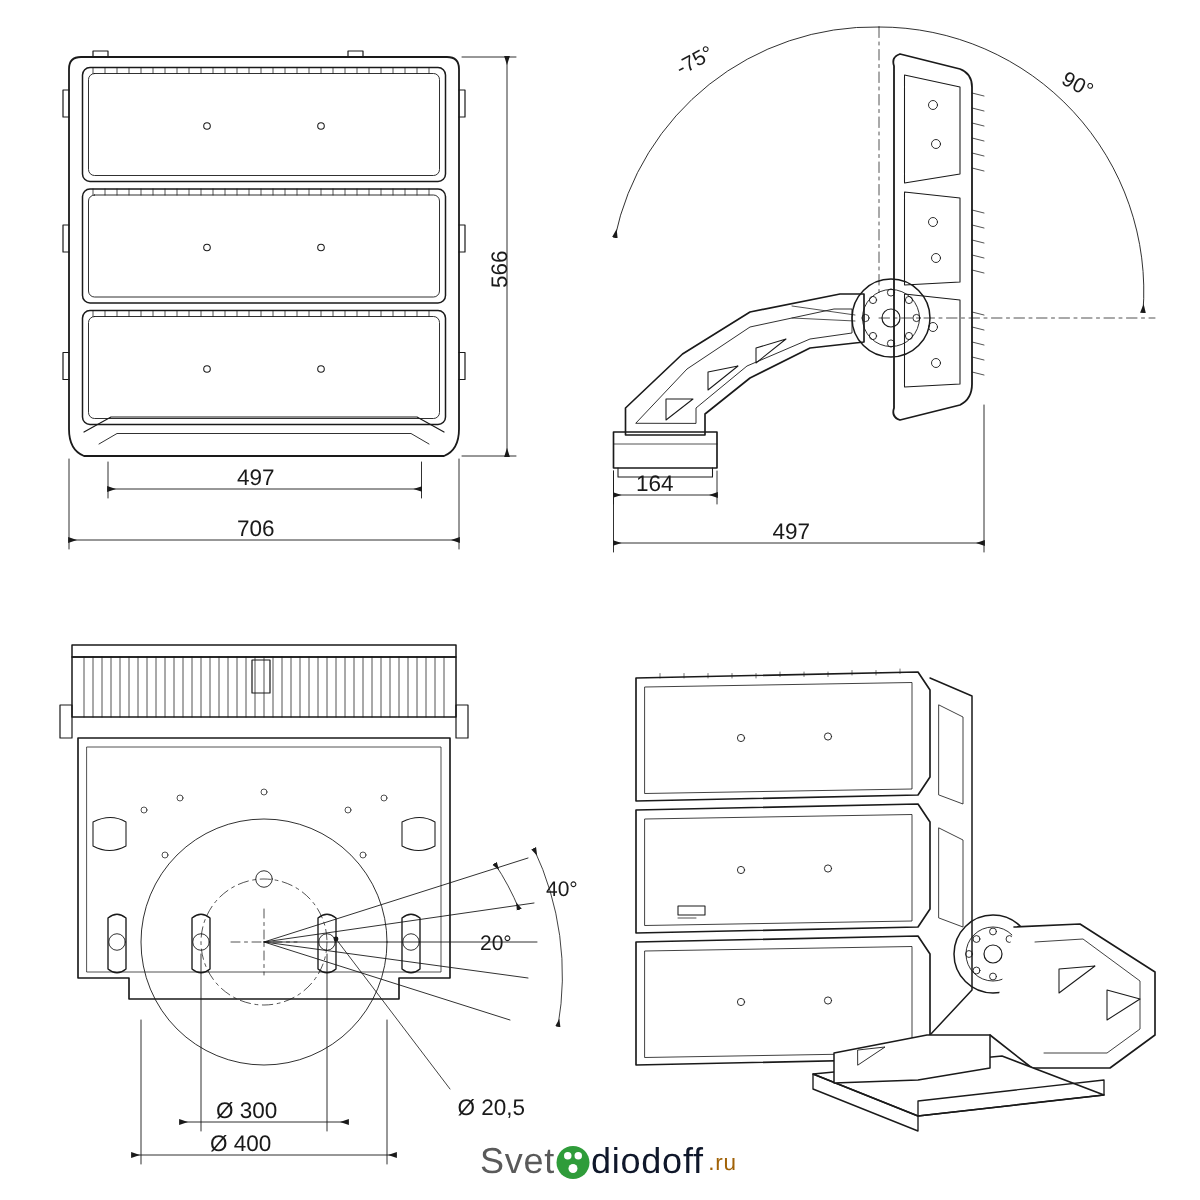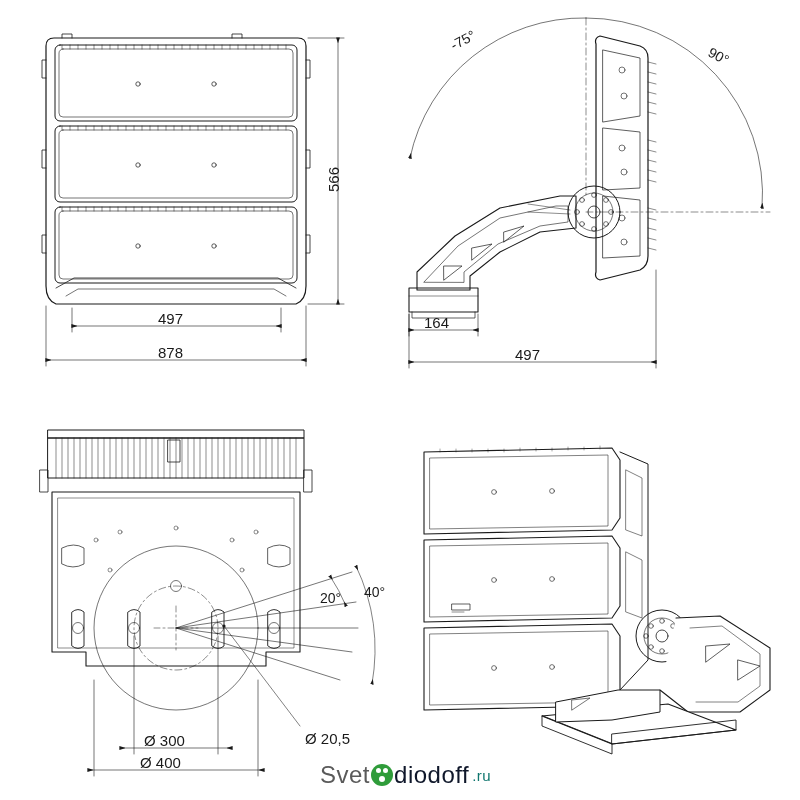--- a/index.html
+++ b/index.html
@@ -35,21 +35,21 @@
     left:296px; top:760px;
     width:216px; height:30px;
     display:flex;align-items:center;
     font-size:24px;
     letter-spacing:0.5px;
     color:#5b5b5b;
     margin-left:24px;
   }
   #logo .part1{color:#5a5a5a;font-weight:400;}
   #logo .part2{color:#0f172a;font-weight:400;}
-  #logo .ru{color:#0f766e;font-size:15px;margin-left:3px;}
+  #logo .ru{color:#a16207;font-size:15px;margin-left:3px;}
   .logo-mark{
     display:inline-block;
     width:22px;height:22px;border-radius:50%;
     background:#2f9c3a;
     position:relative;
     margin:0 1px;
     vertical-align:middle;
   }
   .logo-mark::before{
     content:"";position:absolute;left:5px;top:4px;width:5px;height:5px;border-radius:50%;background:#fff;
@@ -342,33 +342,33 @@
     <path d="M572,700 l18,-2 l-18,12 Z" stroke-width="0.6"></path>
 
     <path d="M452,604 l18,0 l0,6 l-18,0 Z" stroke-width="0.7"></path>
     <path d="M452,612 l12,0" stroke-width="0.5"></path>
   </g>
 
   </g>
 </svg>
 
 <div class="dim-text" style="left:158px;top:310px;">497</div>
-<div class="dim-text" style="left:158px;top:344px;">878</div>
+<div class="dim-text" style="left:158px;top:344px;">706</div>
 <div class="dim-text dim-vert" style="left:325px;top:192px;">566</div>
 
 <div class="dim-text" style="left:424px;top:314px;">164</div>
 <div class="dim-text" style="left:515px;top:346px;">497</div>
 
 <div class="dim-text" style="left:144px;top:732px;">Ø 300</div>
 <div class="dim-text" style="left:140px;top:754px;">Ø 400</div>
 <div class="dim-text" style="left:305px;top:730px;">Ø 20,5</div>
 
 <div class="ang" style="left:450px;top:32px;transform:rotate(-28deg);">-75°</div>
 <div class="ang" style="left:708px;top:48px;transform:rotate(28deg);">90°</div>
-<div class="ang" style="left:320px;top:590px;">20°</div>
+<div class="ang" style="left:320px;top:620px;">20°</div>
 <div class="ang" style="left:364px;top:584px;">40°</div>
 
 <div id="logo">
   <span class="part1">Svet</span>
     <span class="logo-mark">
       <i></i>
     </span>
     <span class="part2">diodoff</span>
     <span class="ru">.ru</span>
 </div>

